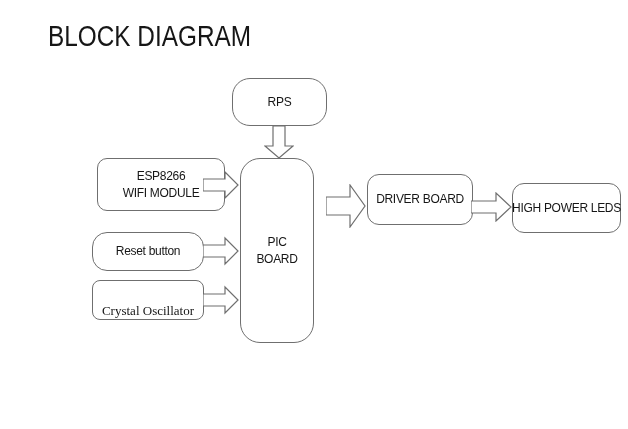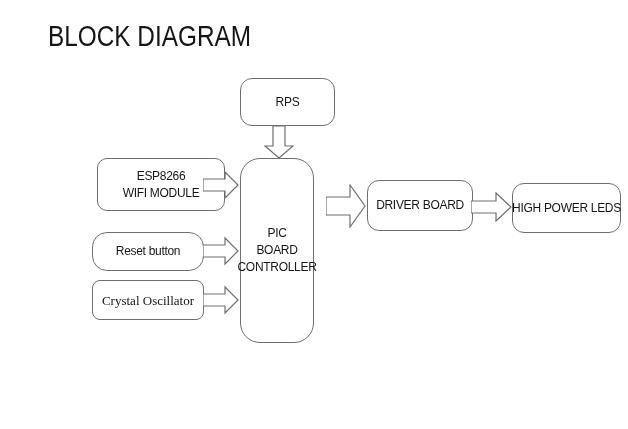--- a/index.html
+++ b/index.html
@@ -27,27 +27,27 @@
     border:1px solid var(--border);
     display:flex;flex-direction:column;
     align-items:center;justify-content:center;
     text-align:center;
     color:var(--text);
     font-size:12px;letter-spacing:-0.3px;
     line-height:17px;
     box-sizing:border-box;
   }
   .box .lbl{display:block;white-space:nowrap;}
-  .box-rps    {left:240px;top:78px; width:95px; height:48px; border-radius:12px;}
+  .box-rps    {left:232px;top:78px; width:95px; height:48px; border-radius:18px;}
   .box-esp    {left:97px; top:158px;width:128px;height:53px; border-radius:10px;}
   .box-reset  {left:92px; top:232px;width:112px;height:39px; border-radius:15px;}
   .box-crystal{left:92px; top:280px;width:112px;height:40px; border-radius:8px;
-               font-family:"Liberation Serif", serif;font-size:13px;letter-spacing:0;}
+               font-family:"Liberation Serif", serif;font-size:13px;letter-spacing:0;justify-content:flex-end;}
   .box-pic    {left:240px;top:158px;width:74px; height:185px;border-radius:20px;}
-  .box-driver {left:367px;top:180px;width:106px;height:51px; border-radius:12px;}
+  .box-driver {left:367px;top:174px;width:106px;height:51px; border-radius:12px;}
   .box-leds   {left:512px;top:183px;width:109px;height:50px; border-radius:12px;}
   .arrow{position:absolute;}
   .arrow polygon{fill:#ffffff;stroke:var(--border);stroke-width:1.2;stroke-linejoin:miter;}
   .arrow-rps    {left:264px;top:126px;}
   .arrow-esp    {left:203px;top:170px;}
   .arrow-reset  {left:203px;top:236px;}
   .arrow-crystal{left:203px;top:285px;}
   .arrow-driver {left:326px;top:184px;}
   .arrow-leds   {left:471px;top:192px;}
 </style>
@@ -71,21 +71,20 @@
     <span class="lbl">Reset button</span>
   </div>
 
   <div class="box box-crystal">
     <span class="lbl">Crystal Oscillator</span>
   </div>
 
   <div class="box box-pic">
     <span class="lbl">PIC</span>
     <span class="lbl">BOARD</span>
-    <span class="lbl">CONTROLLER</span>
   </div>
 
   <div class="box box-driver">
     <span class="lbl">DRIVER BOARD</span>
   </div>
 
   <div class="box box-leds">
     <span class="lbl">HIGH POWER LEDS</span>
   </div>
 

